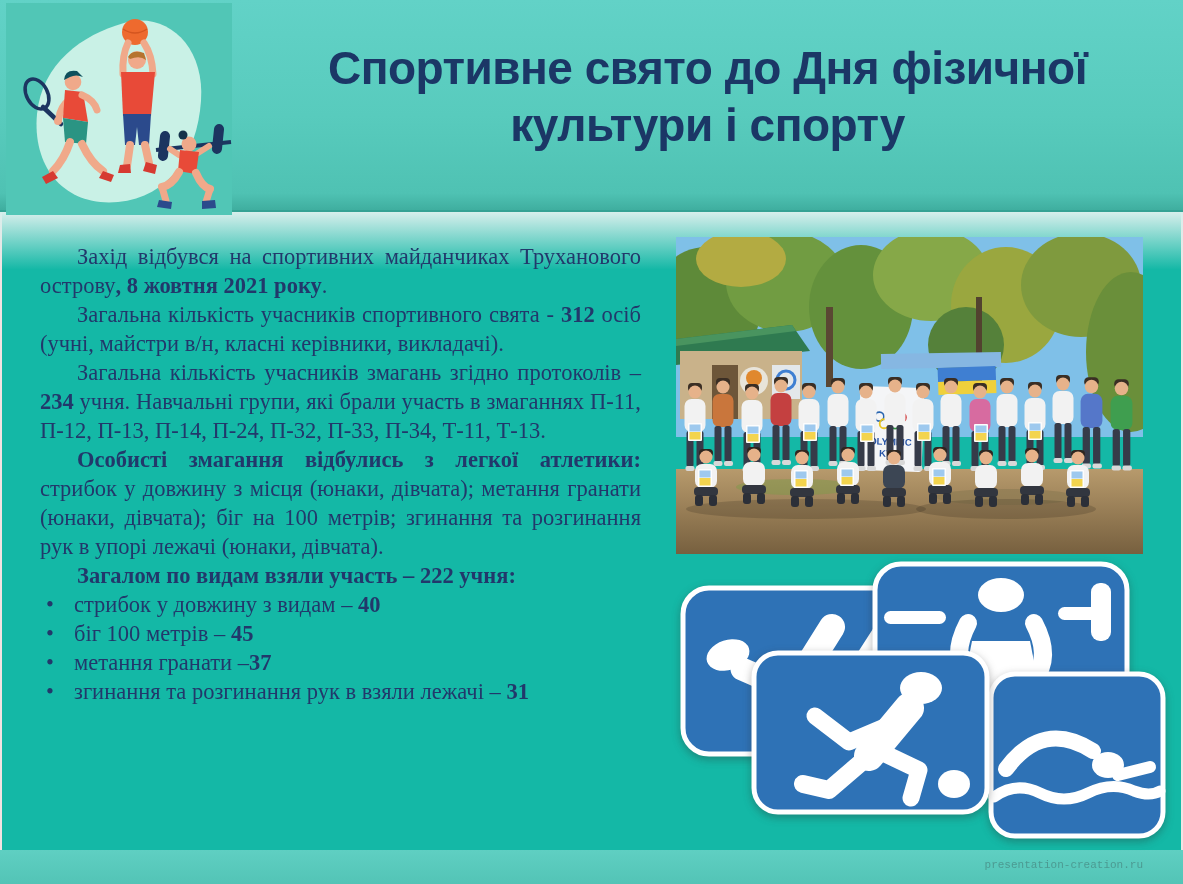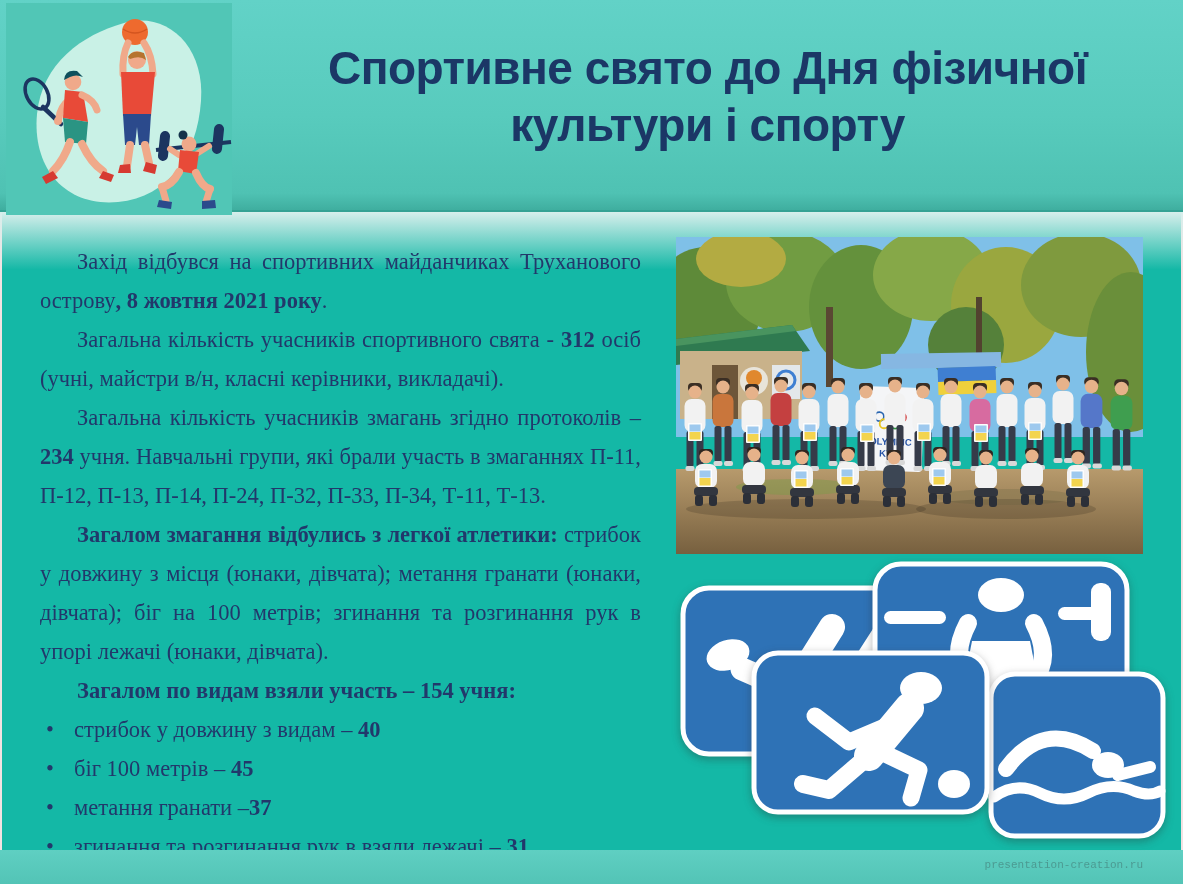--- a/index.html
+++ b/index.html
@@ -23,21 +23,21 @@
     position:absolute;left:232px;top:40px;width:951px;
     text-align:center;color:#1b3766;
     font-family:"Liberation Sans",sans-serif;font-weight:bold;
     font-size:46px;line-height:57px;letter-spacing:-0.5px;
   }
   
   .illustration{position:absolute;left:6px;top:3px;width:226px;height:212px;display:block;}
   
   .body-text{
     position:absolute;left:40px;top:242px;width:601px;
-    font-size:22.5px;line-height:39px;color:#22386b;
+    font-size:22.5px;line-height:29px;color:#22386b;
   }
   .body-text p{margin:0;text-align:justify;text-indent:37px;}
   .body-text .b{font-weight:bold;}
   .body-text ul{margin:0;padding:0;list-style:none;}
   .body-text li{position:relative;padding-left:34px;text-align:justify;}
   .body-text li::before{content:"\2022";position:absolute;left:6px;top:0;color:#22386b;}
   
   .photo{position:absolute;left:676px;top:237px;width:467px;height:317px;}
   .photo svg{display:block;width:100%;height:100%;}
   
@@ -120,22 +120,22 @@
       <path d="M153 197 L166 199 L165 206 L151 204 Z" fill="#2b4a8c"></path>
       <path d="M196 198 L209 197 L210 205 L196 206 Z" fill="#2b4a8c"></path>
     </g>
   </svg>
 
   <div class="body-text">
     <div>
         <p><span>Захід відбувся на  спортивних майданчиках Труханового острову</span><span class="b">, 8 жовтня 2021 року</span><span>.</span></p>
         <p><span>Загальна кількість учасників спортивного свята - </span><span class="b">312</span><span> осіб (учні, майстри в/н, класні керівники, викладачі).</span></p>
         <p><span>Загальна кількість учасників змагань згідно протоколів – </span><span class="b">234</span><span> учня. Навчальні групи, які брали участь  в змаганнях П-11, П-12, П-13, П-14, П-24, П-32, П-33, П-34, Т-11, Т-13.</span></p>
-        <p><span class="b">Загалом змагання відбулись з легкої атлетики:</span><span> стрибок у довжину з місця (юнаки, дівчата); метання гранати (юнаки, дівчата); біг на 100 метрів; згинання та розгинання рук в упорі лежачі (юнаки, дівчата).</span></p>
-        <p><span class="b">Загалом по видам взяли участь – 154 учня:</span></p>
+        <p><span class="b">Особисті змагання відбулись з легкої атлетики:</span><span> стрибок у довжину з місця (юнаки, дівчата); метання гранати (юнаки, дівчата); біг на 100 метрів; згинання та розгинання рук в упорі лежачі (юнаки, дівчата).</span></p>
+        <p><span class="b">Загалом по видам взяли участь – 222 учня:</span></p>
       </div>
     <ul>
         <li><span>стрибок у довжину з видам – </span><span class="b">40</span></li>
         <li><span>біг 100 метрів – </span><span class="b">45</span></li>
         <li><span>метання гранати –</span><span class="b">37</span></li>
         <li><span>згинання та розгинання рук в взяли лежачі – </span><span class="b">31</span></li>
       </ul>
   </div>
 
   <div class="photo">

